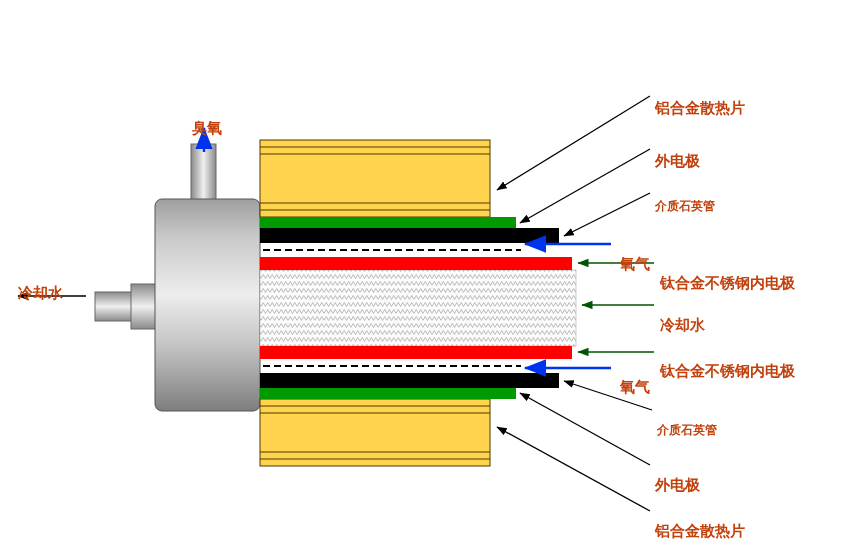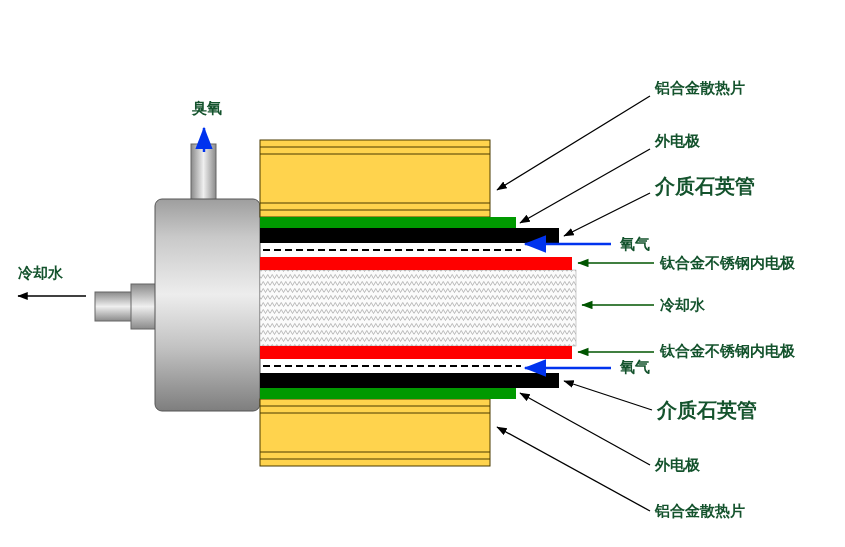--- a/index.html
+++ b/index.html
@@ -8,25 +8,26 @@
     width:845px; height:547px;
     background:#ffffff;
     font-family:"Liberation Sans", sans-serif;
     overflow:hidden;
   }
   .stage svg { position:absolute; left:0; top:0; }
   .lbl {
     position:absolute;
     font-size:15px;
     font-weight:600;
-    color:#14532d;
+    color:#c2410c;
     white-space:nowrap;
     line-height:18px;
+    margin-top:20px;
   }
-  .lbl.bold { font-size:20px; font-weight:800; }
+  .lbl.bold { font-size:12px; font-weight:800; }
 </style>
 </head>
 <body>
 
 <div class="stage">
 
   <svg width="845" height="547" viewBox="0 0 845 547">
     <defs>
       <linearGradient id="gCap" x1="0" y1="0" x2="0" y2="1">
         <stop offset="0%" stop-color="#9E9E9E"></stop>

